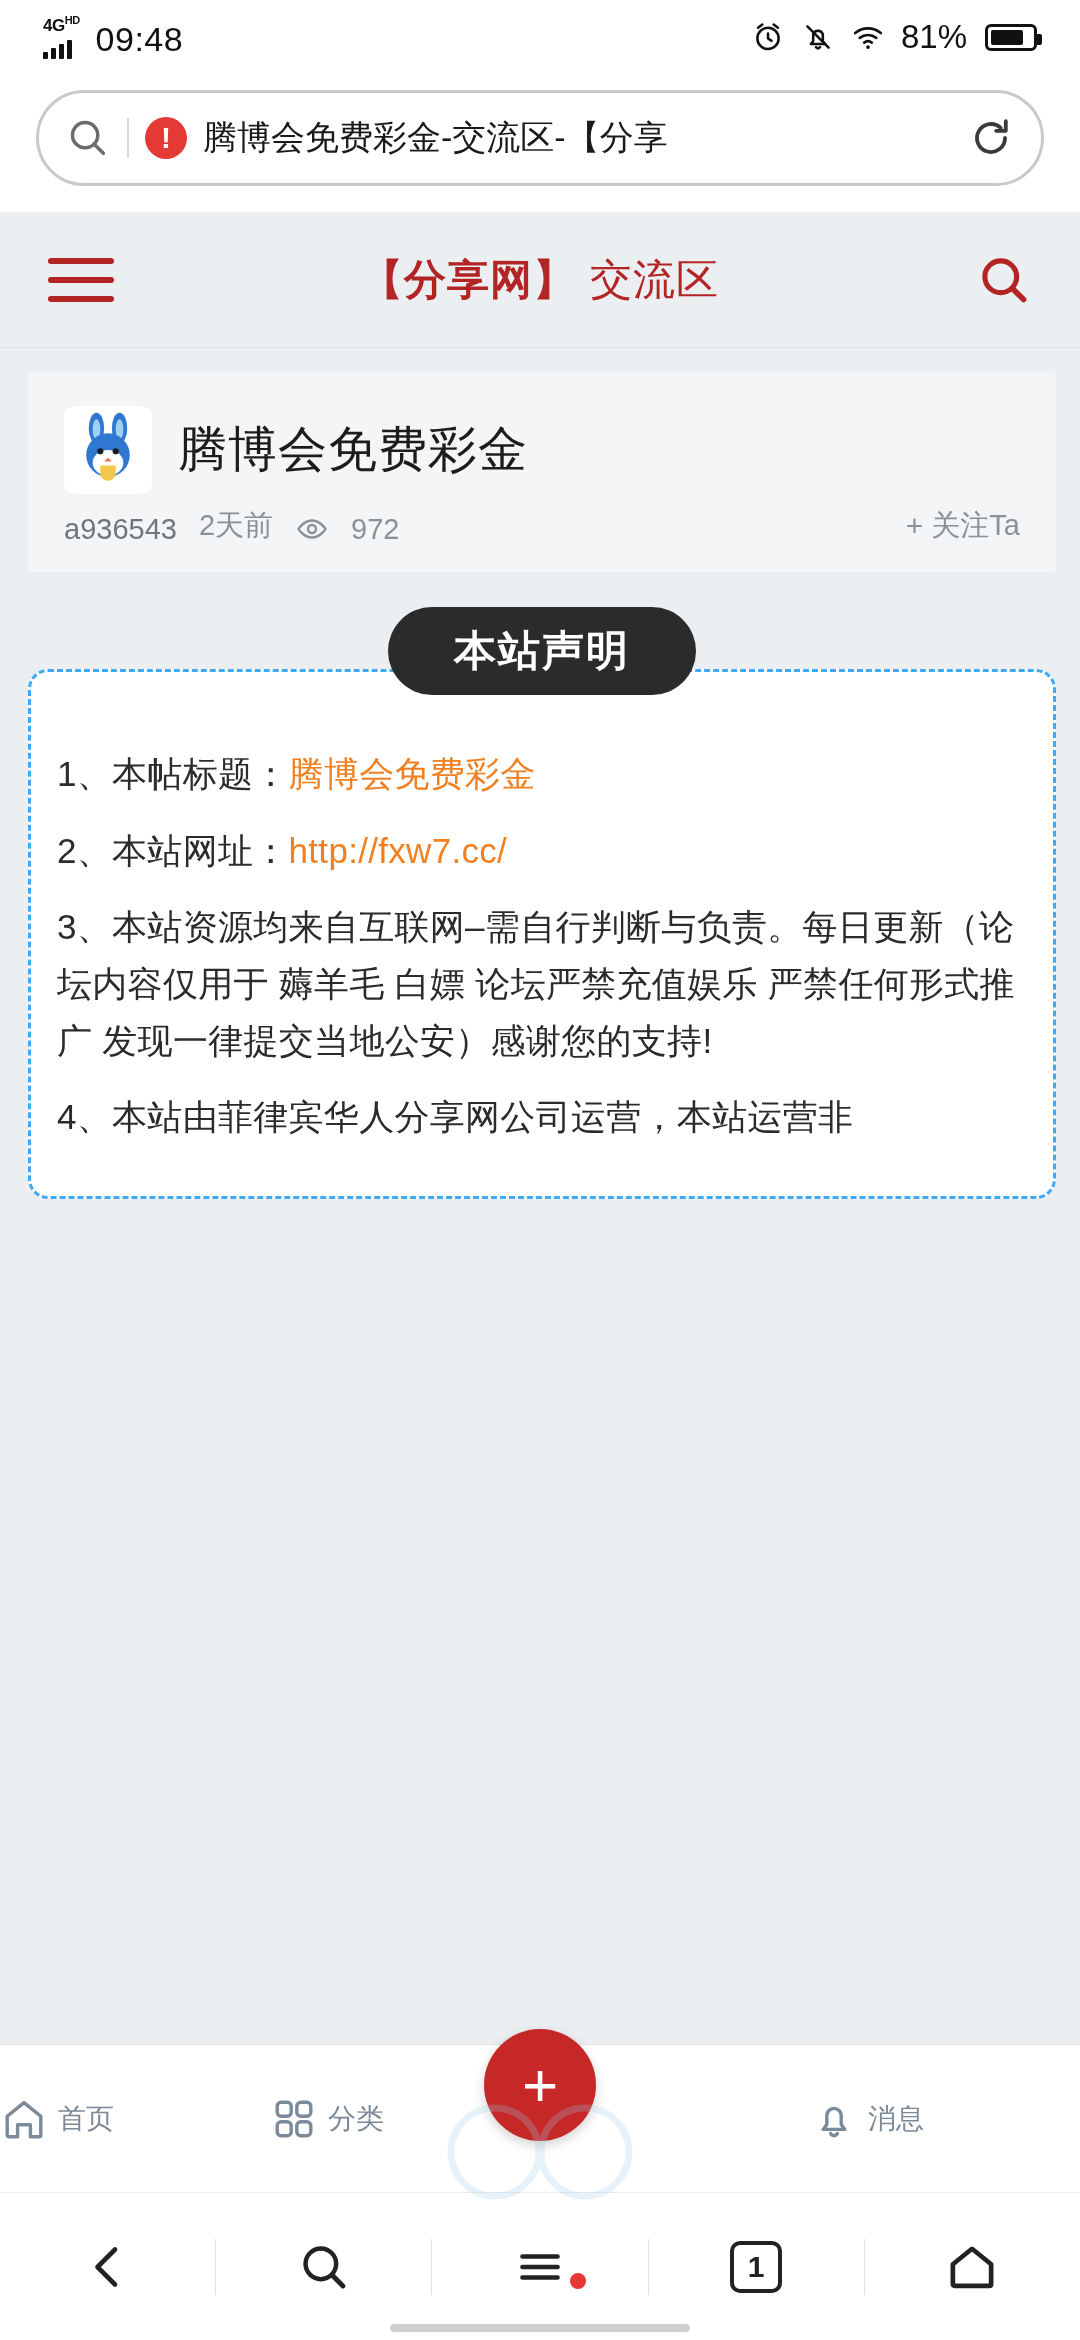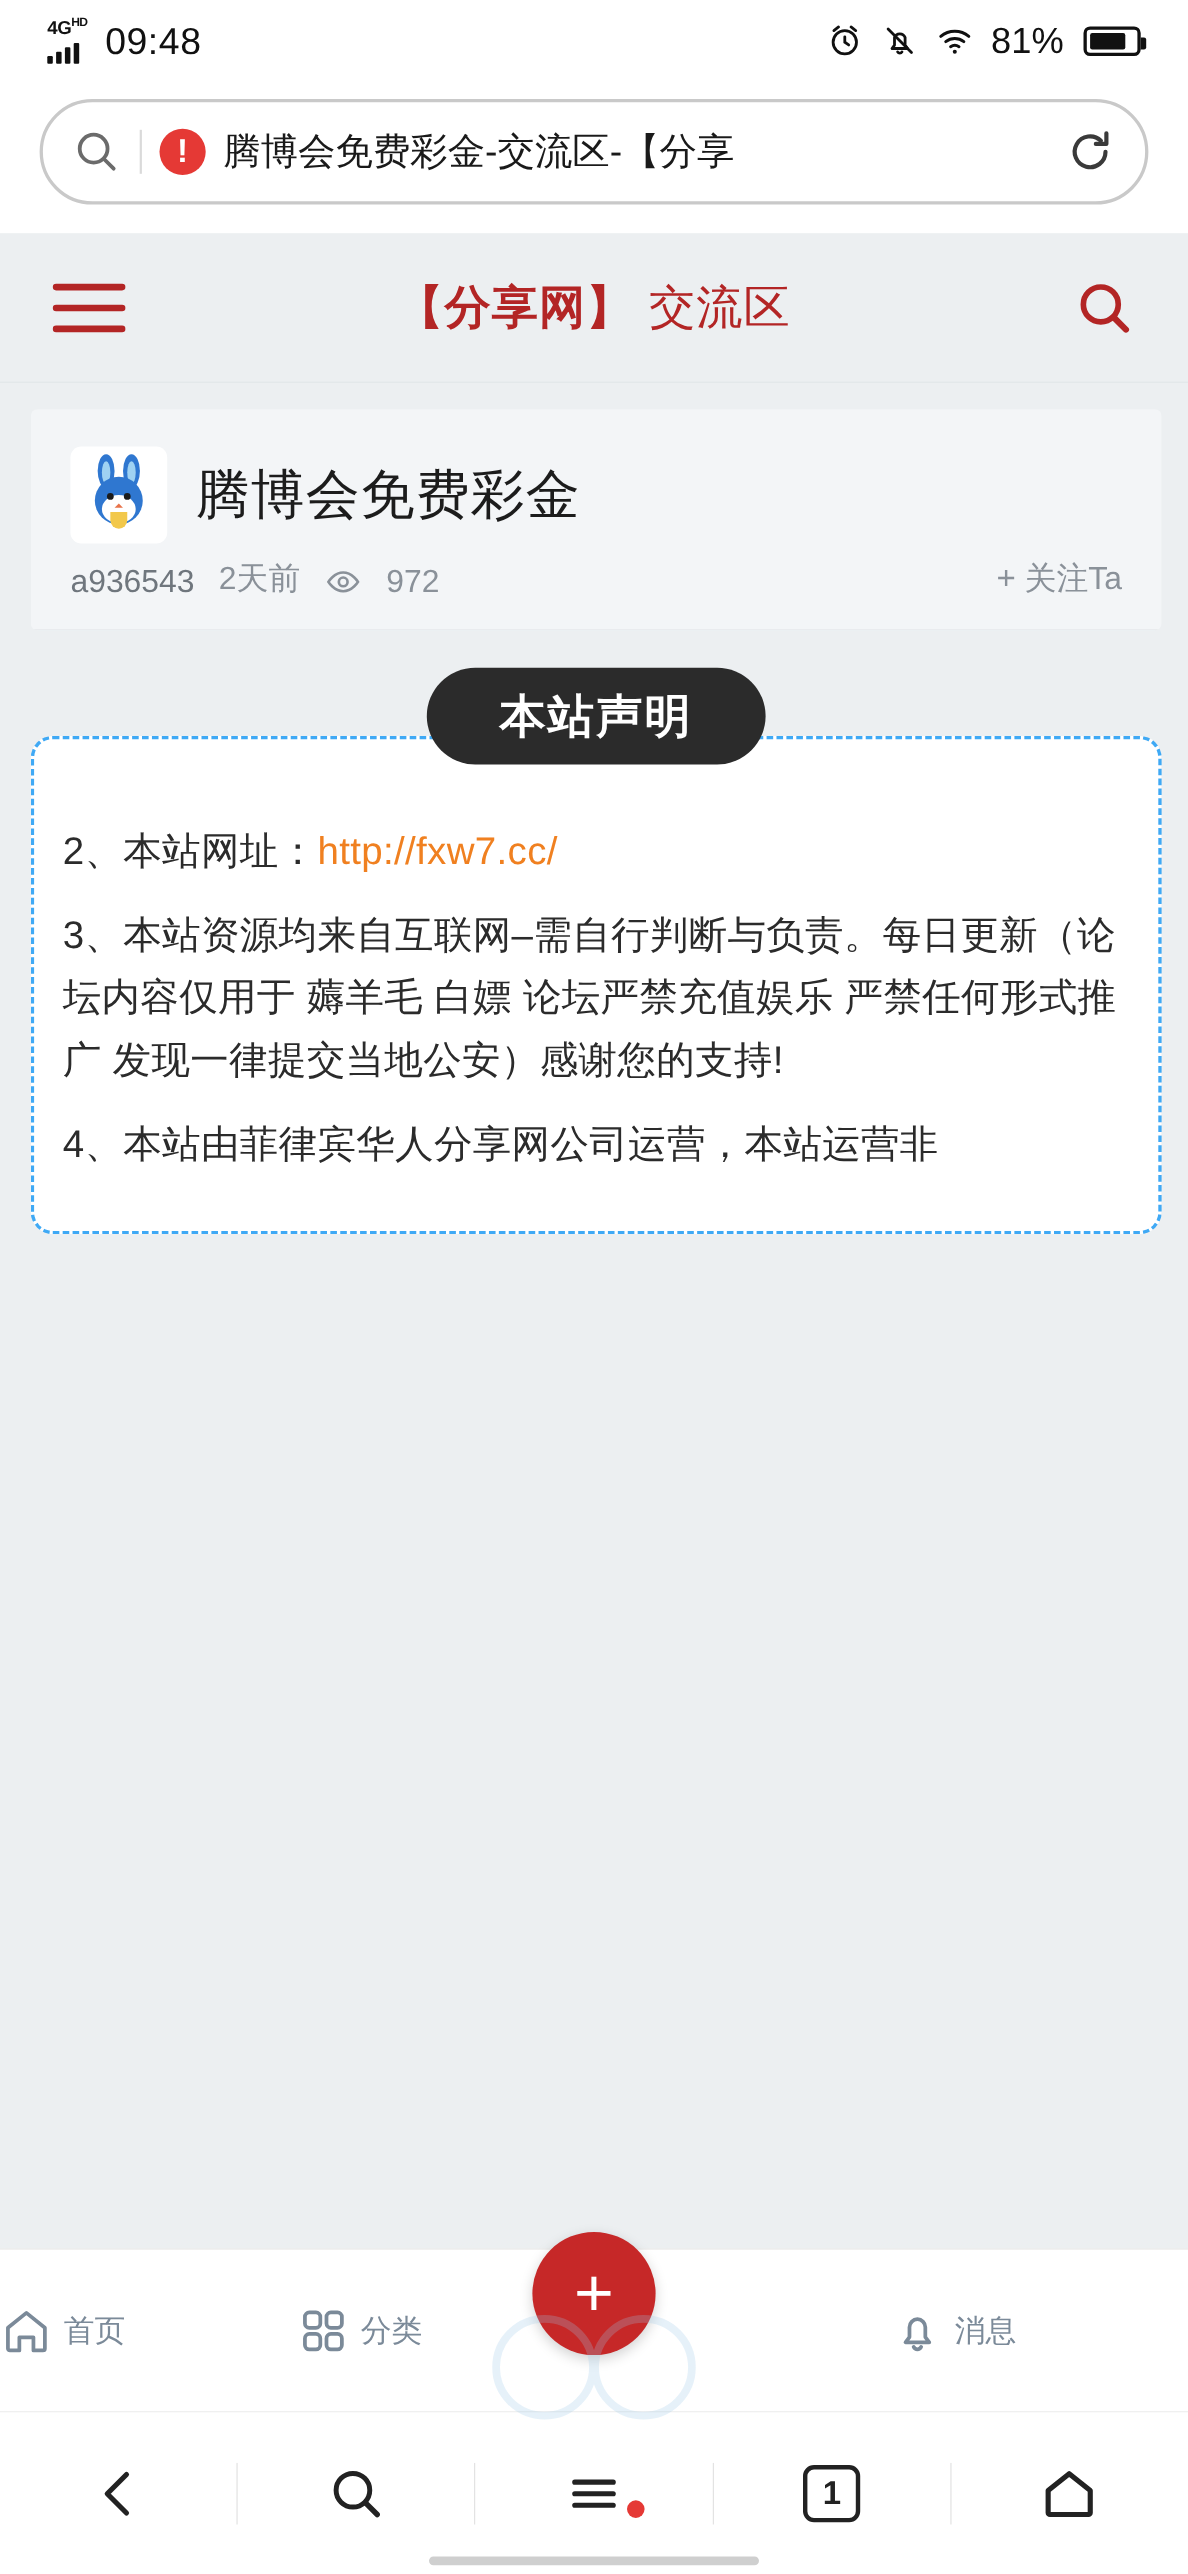--- a/index.html
+++ b/index.html
@@ -329,20 +329,23 @@
       </div>
     </div>
   </div>
 
   <div class="spacer"></div>
 
   <div class="statement-wrap">
     <div class="statement-pill">本站声明</div>
     <div class="statement-box">
       <div class="st-line">
+        <span>1、本帖标题：</span><span class="hl">腾博会免费彩金</span>
+      </div>
+      <div class="st-line">
         <span>2、本站网址：</span><span class="link">http://fxw7.cc/</span>
       </div>
       <div class="st-line muted">3、本站资源均来自互联网–需自行判断与负责。每日更新（论坛内容仅用于 薅羊毛 白嫖 论坛严禁充值娱乐 严禁任何形式推广 发现一律提交当地公安）感谢您的支持!</div>
       <div class="st-line">4、本站由菲律宾华人分享网公司运营，本站运营非</div>
     </div>
   </div>
 
 </div>
 
 <div class="app-nav">

